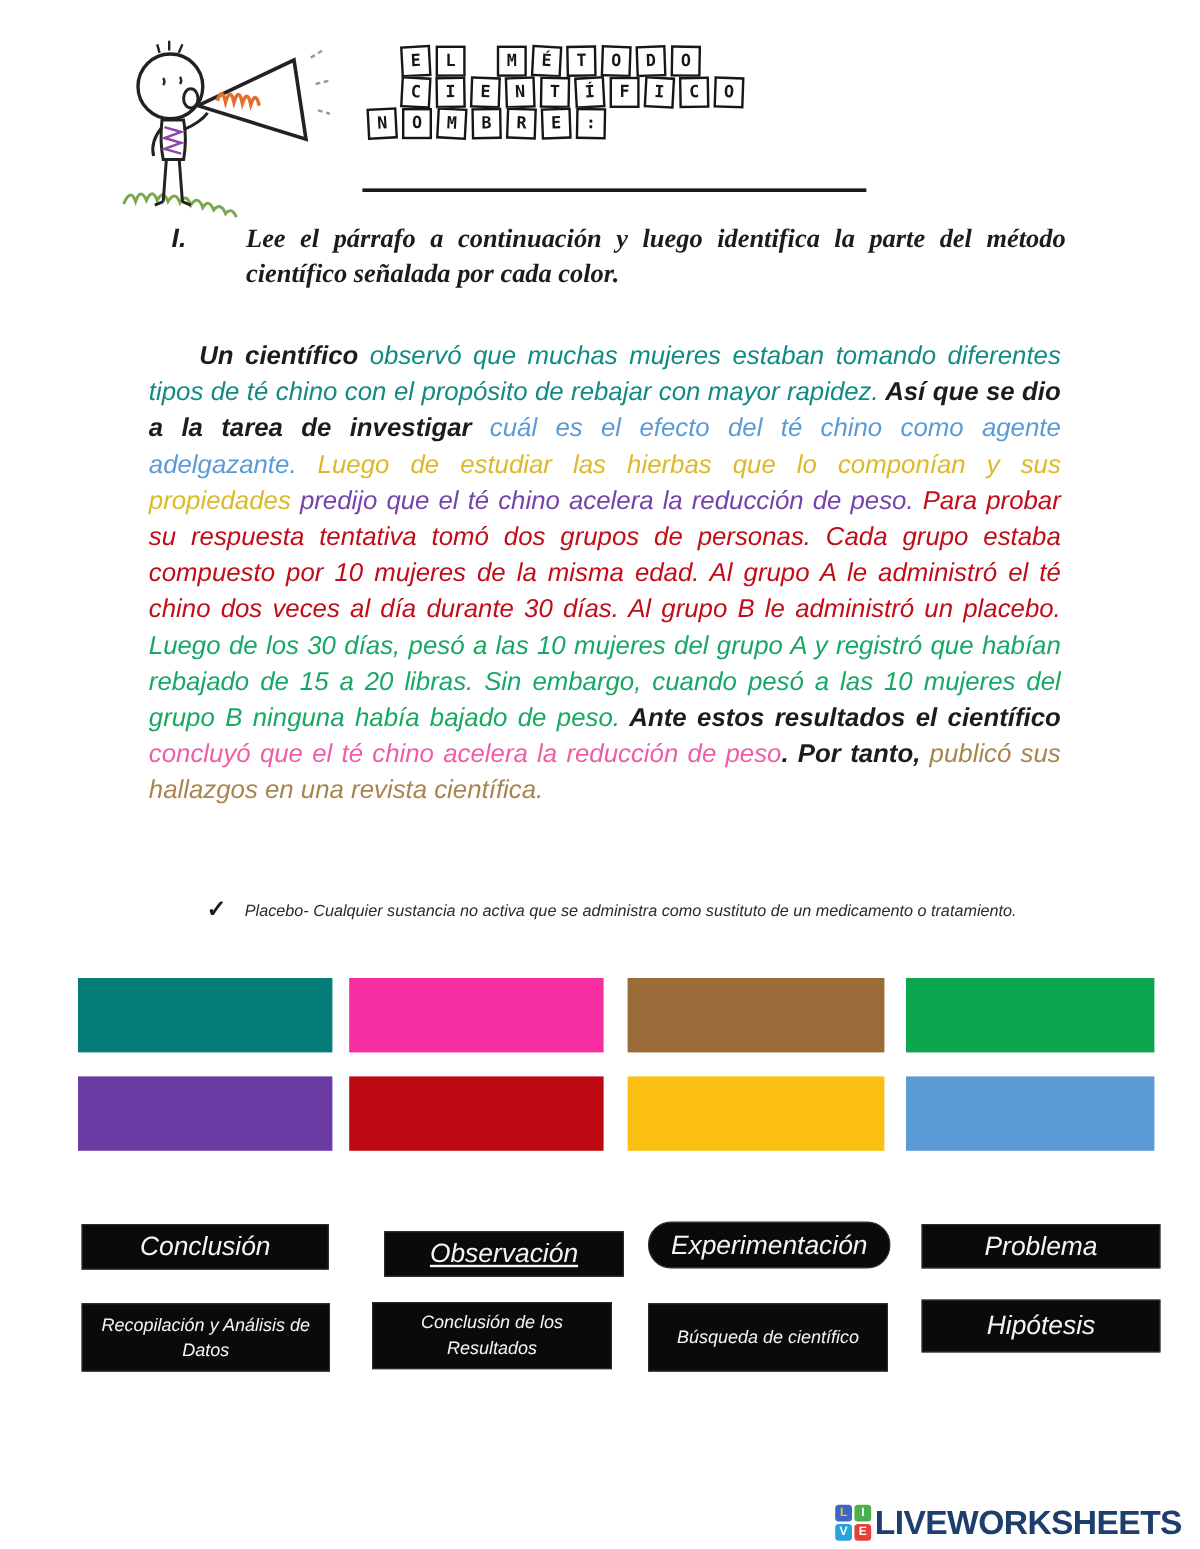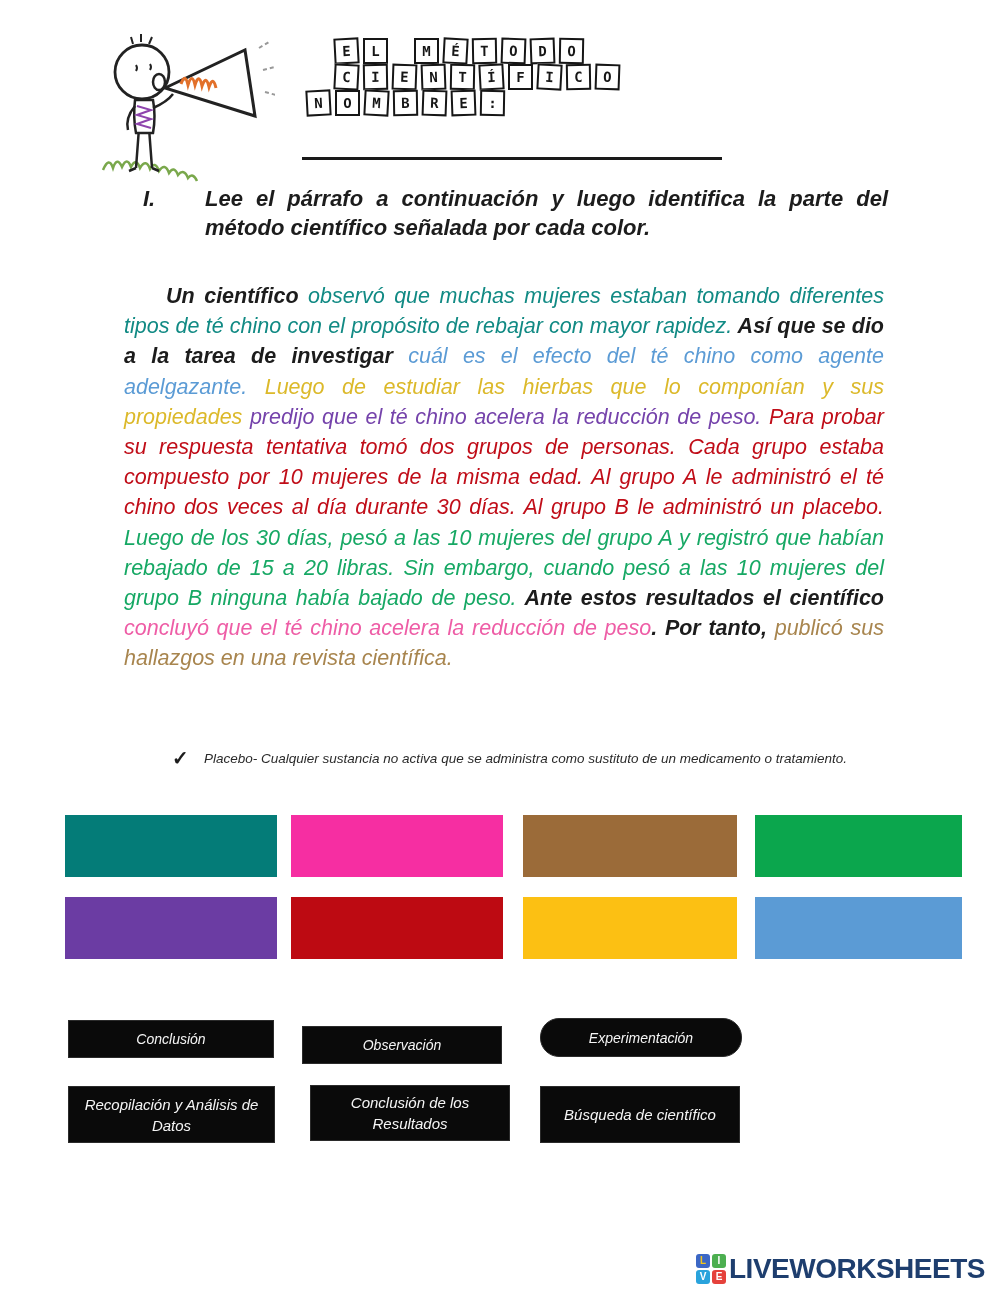--- a/index.html
+++ b/index.html
@@ -13,45 +13,45 @@
   .tile-word{display:inline-block;margin-right:22px;white-space:nowrap;}
   .tile{display:inline-block;width:21px;height:22px;margin-right:4px;border:2px solid #161616;
         background:#fff;font-family:"DejaVu Sans Mono",monospace;font-weight:bold;font-size:14px;
         line-height:22px;text-align:center;color:#161616;}
   .name-line{position:absolute;left:302px;top:157px;width:420px;height:3px;background:#1a1a1a;}
 
   
   .instruction{position:absolute;left:143px;top:184px;width:745px;display:flex;
                font-style:italic;font-size:22px;line-height:29px;font-weight:600;color:#1c1c1c;}
   .instruction .numeral{width:62px;flex:0 0 62px;}
-  .instruction .itext{flex:1;text-align:justify;}
+  .instruction .itext{flex:1;text-align:justify;font-family:Liberation Serif, serif;}
 
   
   .story{position:absolute;left:124px;top:281px;width:760px;font-style:italic;
          font-size:21.5px;line-height:30.2px;text-align:justify;text-indent:42px;font-weight:500;}
 
   
   .footnote{position:absolute;left:172px;top:748px;width:712px;display:flex;gap:14px;}
   .footnote .check{font-size:20px;font-weight:bold;color:#1c1c1c;flex:0 0 18px;line-height:20px;}
   .footnote .ftext{flex:1;font-style:italic;font-size:13.5px;line-height:21px;text-align:justify;color:#2a2a2a;}
 
   
   .swatch{position:absolute;height:62px;}
   .sw-c1{left:65px;width:212px;}  .sw-c2{left:291px;width:212px;}
   .sw-c3{left:523px;width:214px;} .sw-c4{left:755px;width:207px;}
   .sw-r1{top:815px;} .sw-r2{top:897px;}
 
   
   .label-box{position:absolute;background:#0a0a0a;color:#f5f5f5;font-style:italic;
              display:flex;align-items:center;justify-content:center;text-align:center;
              border:1px solid #2b2b2b;}
-  .lab-row1{font-size:14px;font-weight:500;}
+  .lab-row1{font-size:22px;font-weight:500;}
   .lab-row2{font-size:15px;font-weight:500;line-height:21px;padding:2px 6px;box-sizing:border-box;}
   .lab1{left:68px;top:1020px;width:204px;height:36px;}
-  .lab2{left:302px;top:1026px;width:198px;height:36px;}
+  .lab2{left:320px;top:1026px;width:198px;height:36px;text-decoration:underline;}
   .lab3{left:540px;top:1018px;width:200px;height:37px;border-radius:19px;}
   .lab4{left:768px;top:1020px;width:197px;height:35px;}
   .lab5{left:68px;top:1086px;width:207px;height:57px;}
   .lab6{left:310px;top:1085px;width:200px;height:56px;}
   .lab7{left:540px;top:1086px;width:200px;height:57px;}
   .lab8{left:768px;top:1083px;width:197px;height:42px;}
 
   
   .footer-logo{position:absolute;left:696px;top:1253px;display:flex;align-items:center;gap:3px;}
   .logo-grid{display:grid;grid-template-columns:14px 14px;grid-template-rows:14px 14px;gap:2px;}
@@ -109,23 +109,25 @@
   <div class="swatch sw-r1 sw-c3" style="background: rgb(155, 107, 57);"></div>
   <div class="swatch sw-r1 sw-c4" style="background: rgb(11, 166, 77);"></div>
   <div class="swatch sw-r2 sw-c1" style="background: rgb(107, 60, 163);"></div>
   <div class="swatch sw-r2 sw-c2" style="background: rgb(189, 10, 18);"></div>
   <div class="swatch sw-r2 sw-c3" style="background: rgb(252, 192, 19);"></div>
   <div class="swatch sw-r2 sw-c4" style="background: rgb(91, 155, 213);"></div>
 
   <div class="label-box lab-row1 lab1">Conclusión</div>
   <div class="label-box lab-row1 lab2">Observación</div>
   <div class="label-box lab-row1 lab3">Experimentación</div>
+  <div class="label-box lab-row1 lab4">Problema</div>
   <div class="label-box lab-row2 lab5">Recopilación y Análisis de Datos</div>
   <div class="label-box lab-row2 lab6">Conclusión de los Resultados</div>
   <div class="label-box lab-row2 lab7">Búsqueda de científico</div>
+  <div class="label-box lab-row1 lab8">Hipótesis</div>
 
   <div class="footer-logo">
     <div class="logo-grid" id="logo-grid">
         <div class="logo-cell" style="background: rgb(59, 103, 197); color: rgb(245, 197, 24);">L</div>
         <div class="logo-cell" style="background: rgb(76, 175, 80); color: rgb(255, 255, 255);">I</div>
         <div class="logo-cell" style="background: rgb(41, 163, 220); color: rgb(255, 255, 255);">V</div>
         <div class="logo-cell" style="background: rgb(229, 65, 59); color: rgb(255, 255, 255);">E</div>
       </div>
     <span class="logo-text">LIVEWORKSHEETS</span>
   </div>

